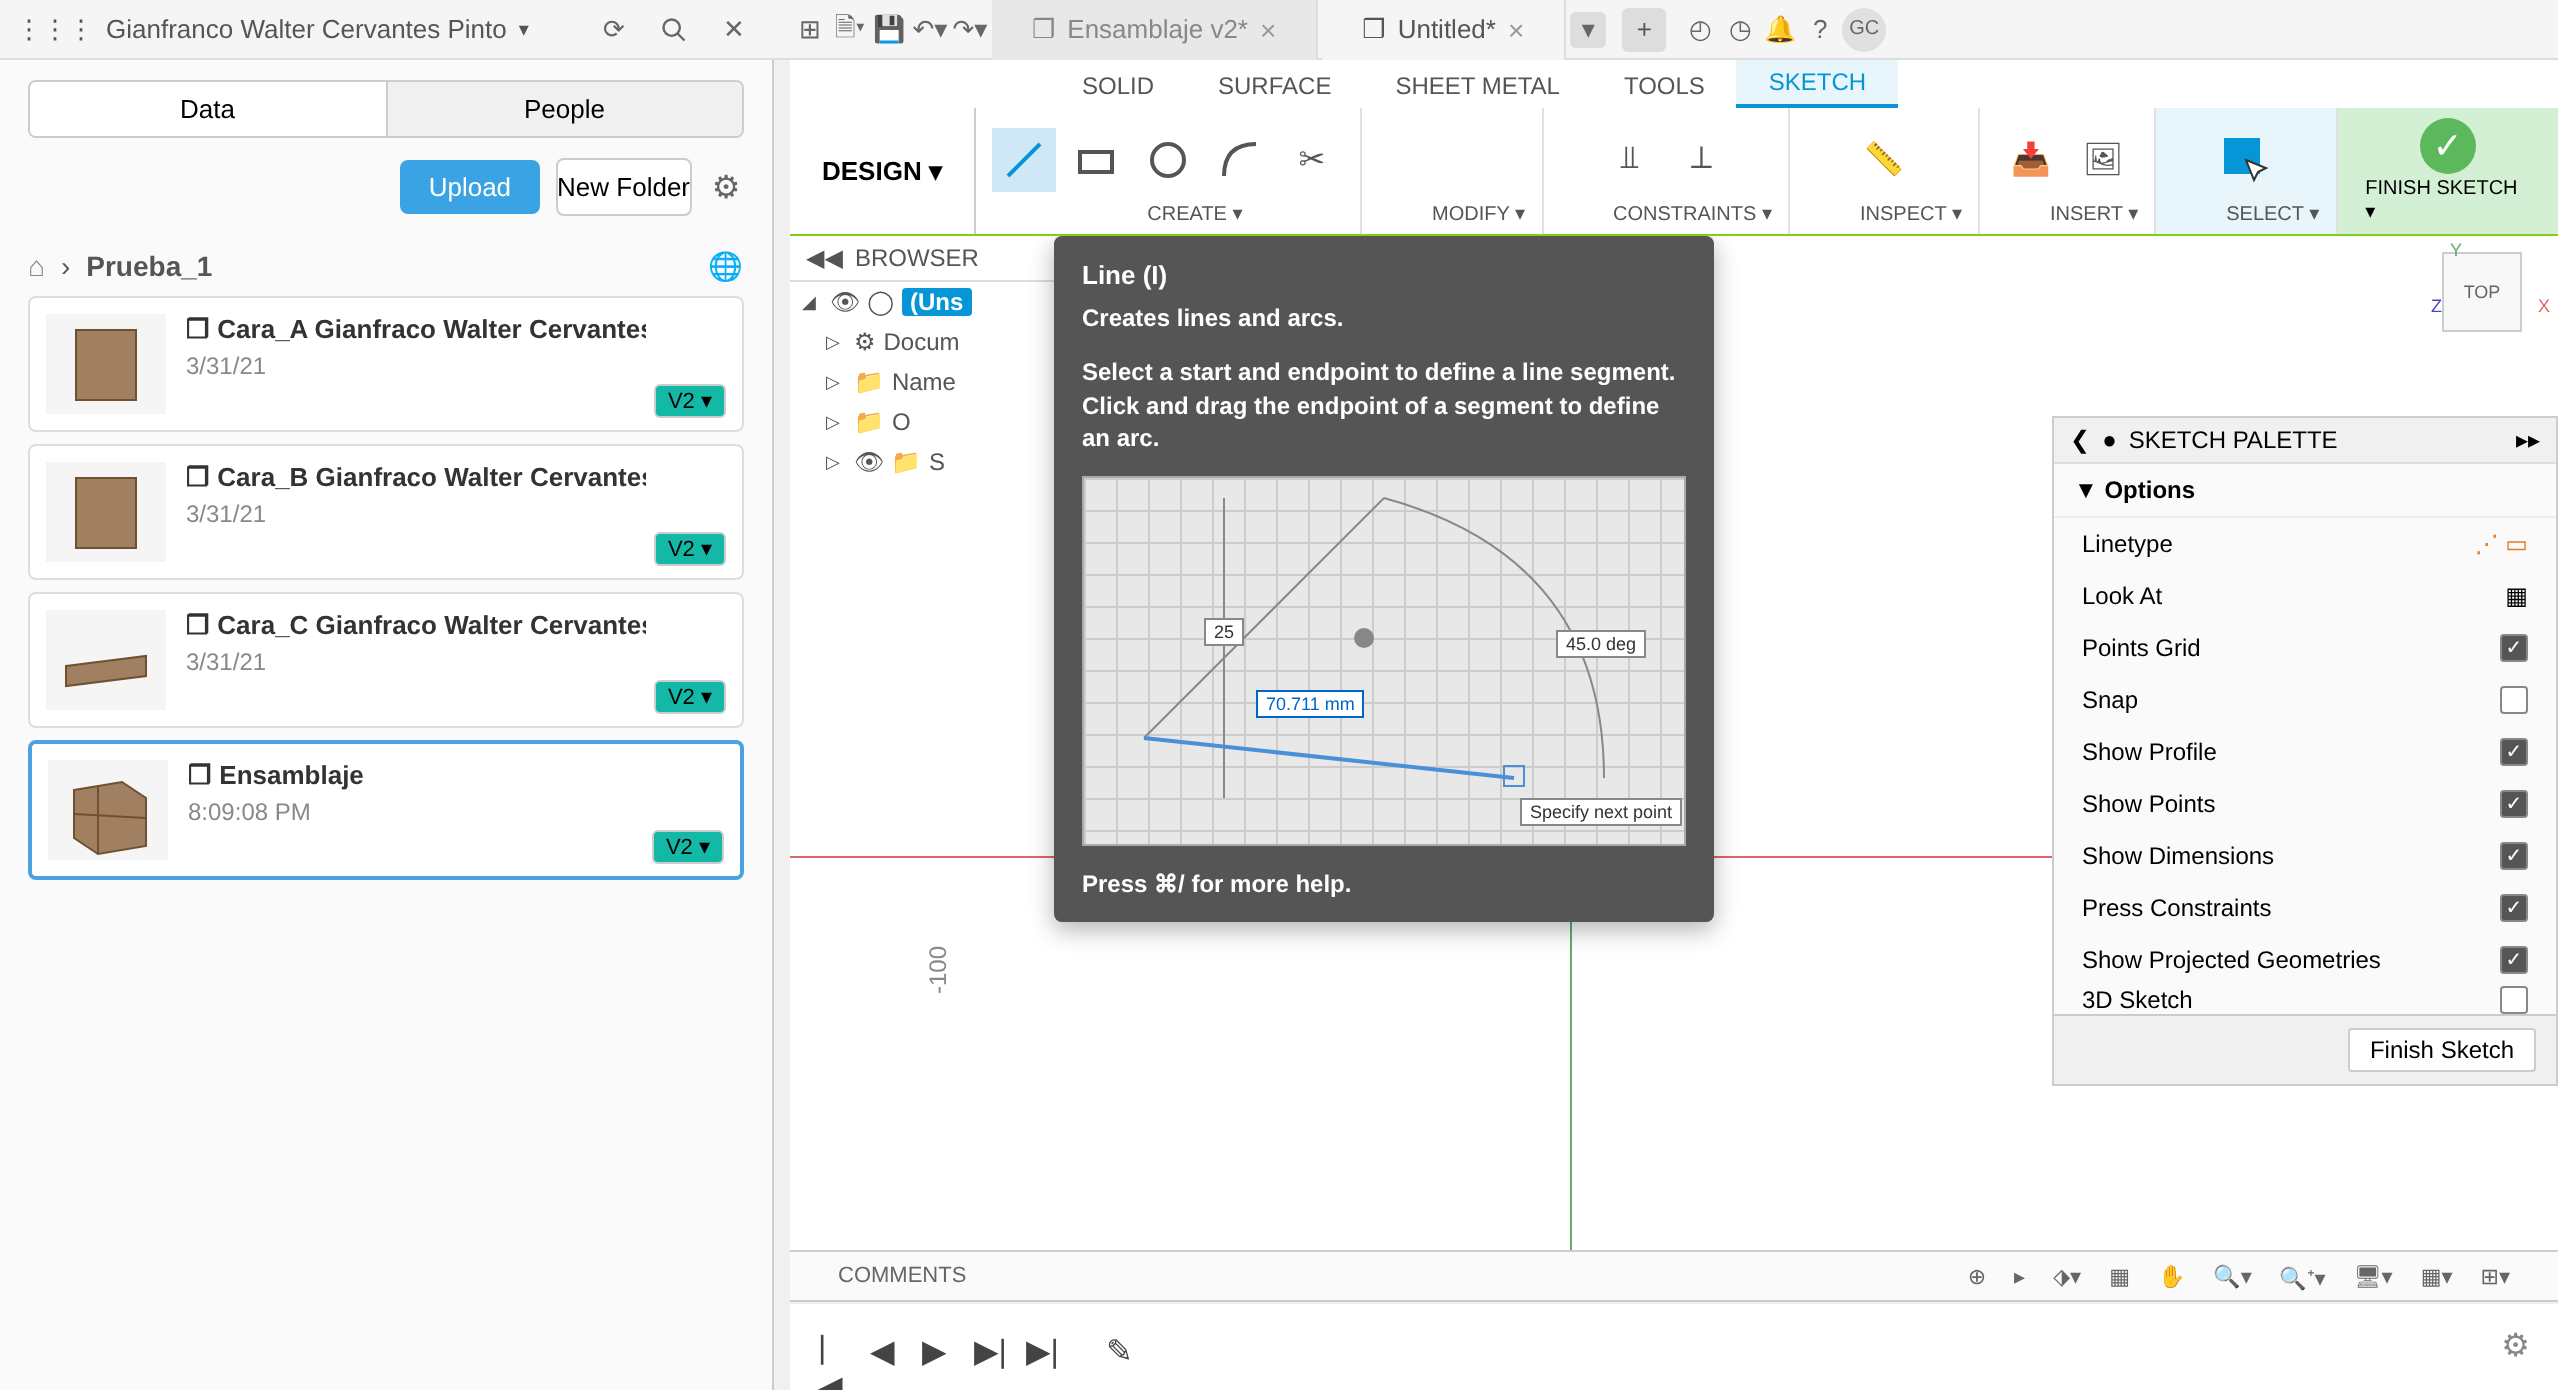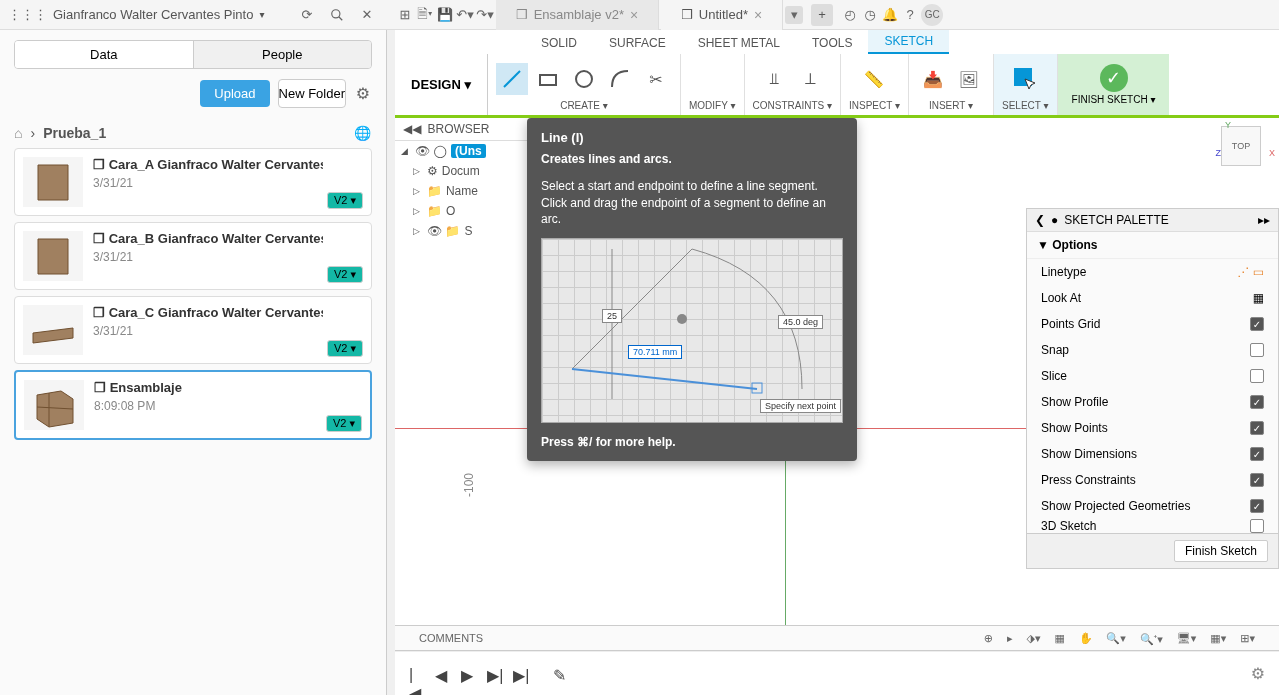--- a/index.html
+++ b/index.html
@@ -37,24 +37,24 @@
 .file-info { flex:1; }
 .file-name { font-size:13px; font-weight:600; color:#333; white-space:nowrap; overflow:hidden; text-overflow:ellipsis; max-width:230px; display:flex; align-items:center; gap:4px; }
 .file-date { font-size:12px; color:#888; margin-top:4px; }
 .file-ver { position:absolute; right:8px; bottom:6px; font-size:11px; border:1px solid #ccc; padding:1px 6px; border-radius:3px; background:#14b8a6; }
 
 
 .main { position:absolute; left:395px; top:30px; right:0; bottom:0; background:#fff; }
 .ribbon-tabs { display:flex; gap:0; padding-left:130px; font-size:12px; height:24px; align-items:flex-end; }
 .rtab { padding:4px 16px; color:#555; cursor:pointer; }
 .rtab.active { color:#0696d7; border-bottom:2px solid #0696d7; background:#e8f5fb; }
-.ribbon { display:flex; border-bottom:3px solid #84cc16; height:64px; }
+.ribbon { display:flex; border-bottom:1px solid #84cc16; height:64px; }
 .rgroup { display:flex; flex-direction:column; align-items:center; padding:4px 8px; border-right:1px solid #e0e0e0; }
 .rgroup .icons { display:flex; gap:4px; flex:1; align-items:center; }
-.rgroup .label { font-size:10px; color:#555; white-space:nowrap; }
+.rgroup .label { font-size:10px; color:#555; white-space:nowrap;margin-left:27px; }
 .ricon { width:32px; height:32px; display:flex; align-items:center; justify-content:center; color:#555; }
 .ricon.sel { background:#d0e8f5; }
 .design-btn { padding:0 16px; display:flex; align-items:center; font-size:13px; font-weight:600; border-right:1px solid #ccc; cursor:pointer; }
 .finish-sketch { background:#d4f0d4; display:flex; align-items:center; gap:6px; padding:0 14px; font-size:10px; }
 .finish-sketch .check { width:28px; height:28px; background:#5cb85c; border-radius:50%; display:flex; align-items:center; justify-content:center; color:#fff; font-size:18px; }
 
 
 .browser { position:absolute; left:0; top:88px; width:135px; background:rgba(255,255,255,0.9); font-size:12px; z-index:2; }
 .browser-head { display:flex; align-items:center; gap:6px; padding:4px 8px; border-bottom:1px solid #ddd; color:#555; }
 .tree-item { display:flex; align-items:center; gap:4px; padding:3px 6px; color:#555; }
@@ -307,21 +307,21 @@
       <div class="tree-item"><span class="tri">◢</span>👁 ◯ <b style="background:#0696d7;color:#fff;padding:0 4px;border-radius:2px">(Uns</b></div>
       <div class="tree-item" style="padding-left:18px"><span class="tri">▷</span>⚙ <span>Docum</span></div>
       <div class="tree-item" style="padding-left:18px"><span class="tri">▷</span>📁 <span>Name</span></div>
       <div class="tree-item" style="padding-left:18px"><span class="tri">▷</span>📁 <span>O</span></div>
       <div class="tree-item" style="padding-left:18px"><span class="tri">▷</span>👁 📁 <span>S</span></div>
     </div>
 
     <div class="tooltip">
       <h4>Line (I)</h4>
       <p style="font-weight:600">Creates lines and arcs.</p>
-      <p style="font-weight:400">Select a start and endpoint to define a line segment. Click and drag the endpoint of a segment to define an arc.</p>
+      <p style="font-weight:700">Select a start and endpoint to define a line segment. Click and drag the endpoint of a segment to define an arc.</p>
       <div class="preview">
         <div class="preview-grid"></div>
         <svg width="100%" height="100%" style="position:absolute;inset:0">
           <line x1="30" y1="130" x2="150" y2="10" stroke="#888" stroke-width="1"></line>
           <line x1="70" y1="10" x2="70" y2="160" stroke="#888" stroke-width="1"></line>
           <line x1="30" y1="130" x2="215" y2="150" stroke="#4a90d9" stroke-width="2"></line>
           <path d="M150 10 Q 260 40 260 150" stroke="#888" fill="none"></path>
           <circle cx="140" cy="80" r="5" fill="#888"></circle>
           <rect x="210" y="144" width="10" height="10" fill="none" stroke="#4a90d9"></rect>
         </svg>
@@ -353,24 +353,20 @@
     </div>
         <div class="palette-row" style="">
       <span>Points Grid</span>
           <div class="checkbox on">✓</div>
     </div>
         <div class="palette-row" style="">
       <span>Snap</span>
           <div class="checkbox "></div>
     </div>
         <div class="palette-row" style="">
-      <span>Slice</span>
-          <div class="checkbox "></div>
-    </div>
-        <div class="palette-row" style="">
       <span>Show Profile</span>
           <div class="checkbox on">✓</div>
     </div>
         <div class="palette-row" style="">
       <span>Show Points</span>
           <div class="checkbox on">✓</div>
     </div>
         <div class="palette-row" style="">
       <span>Show Dimensions</span>
           <div class="checkbox on">✓</div>

